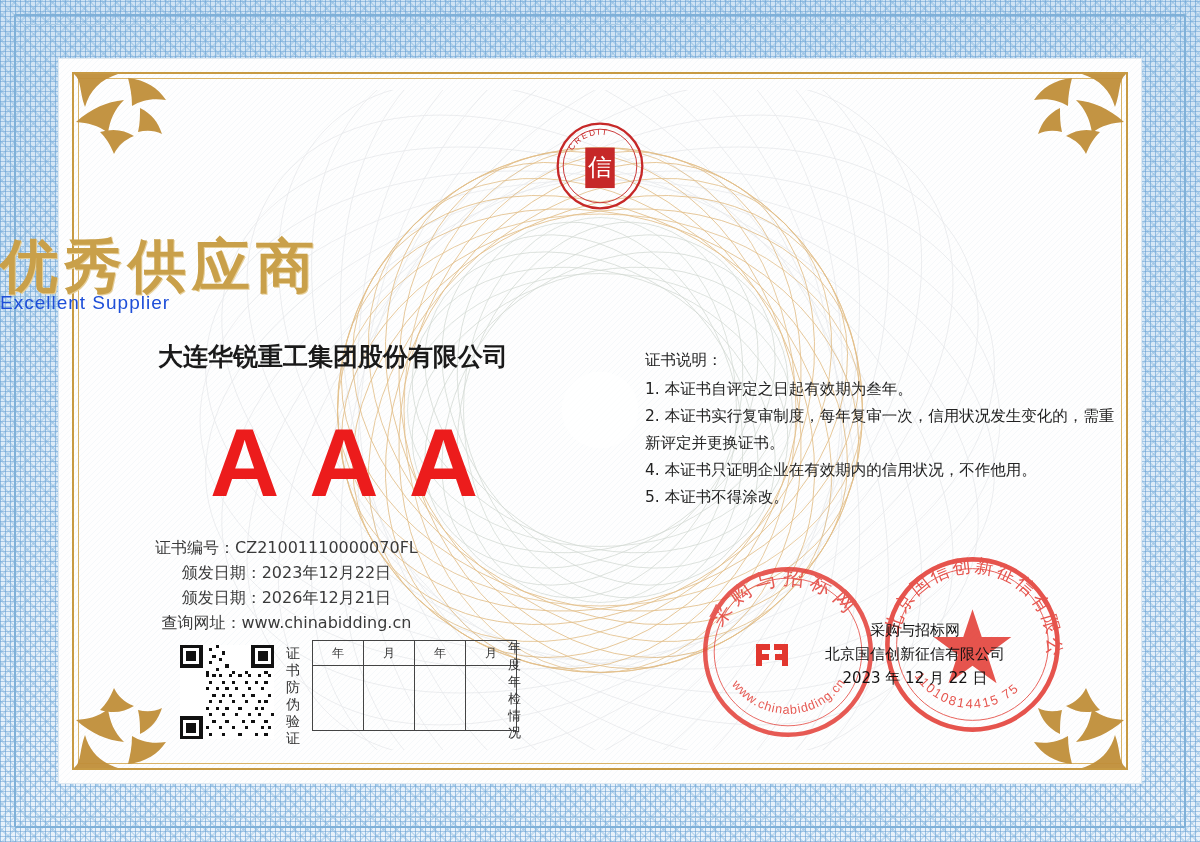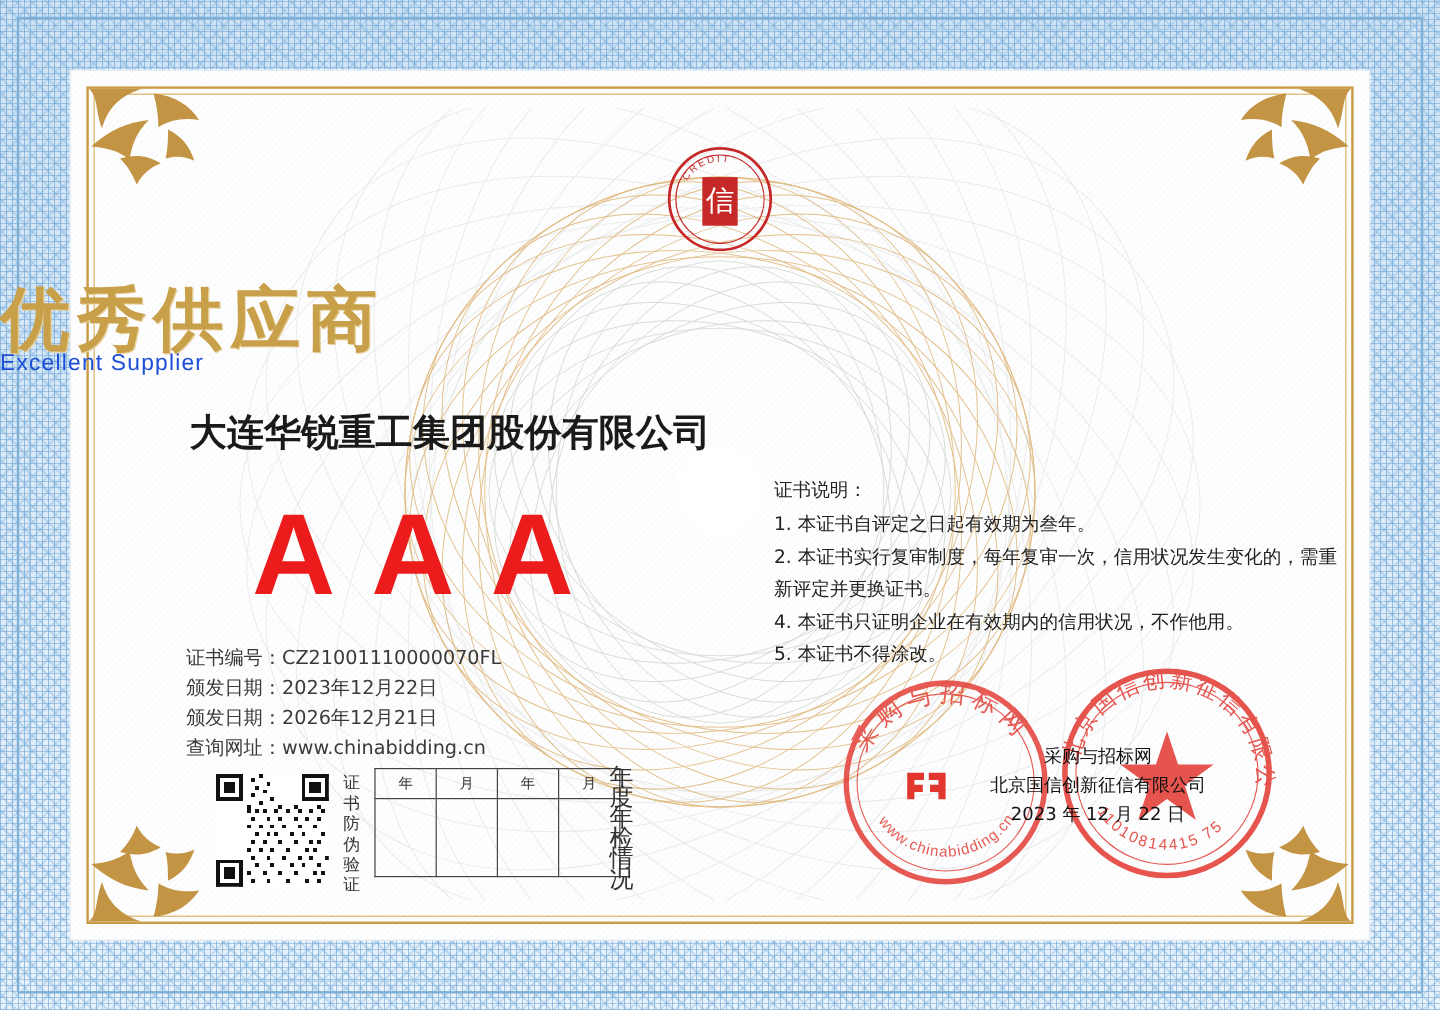--- a/index.html
+++ b/index.html
@@ -71,40 +71,40 @@
     font-family:"DejaVu Sans","Liberation Sans",sans-serif;
     text-shadow:1px 1px 0 #e6cf9a;
   }
   .title-en{
     position:absolute;left:0;right:0;top:292px;text-align:left;
     font-size:19px;letter-spacing:1px;color:#1d4ed8;
     font-family:"Liberation Sans",sans-serif;
   }
   .company{
     position:absolute;left:158px;top:340px;
-    font-size:31px;color:#1a1a1a;font-weight:700;
+    font-size:25px;color:#1a1a1a;font-weight:700;
     font-family:"DejaVu Sans","Liberation Sans",sans-serif;
   }
   .grade{
     position:absolute;left:210px;top:408px;
     font-size:96px;font-weight:700;color:#ec1c1c;letter-spacing:30px;
     font-family:"Liberation Sans",sans-serif;
   }
   .meta{
     position:absolute;left:155px;top:535px;
     font-size:16px;color:#3a3a3a;line-height:25px;
     font-family:"DejaVu Sans","Liberation Sans",sans-serif;
   }
-  .meta .row{white-space:nowrap;}
+  .meta .row{white-space:nowrap;text-align:center;}
   .notes{
     position:absolute;left:645px;top:347px;width:470px;
     font-size:15.5px;color:#222;line-height:27px;
     font-family:"DejaVu Sans","Liberation Sans",sans-serif;
   }
-  .notes .head{margin-bottom:2px;margin-top:48px;}
+  .notes .head{margin-bottom:2px;}
   
   .qr{
     position:absolute;left:180px;top:645px;width:94px;height:94px;
     background:#fff;
   }
   .qr-label{
     position:absolute;left:283px;top:645px;
     width:20px;font-size:14px;line-height:17px;color:#333;
     font-family:"DejaVu Sans","Liberation Sans",sans-serif;
     text-align:center;
@@ -112,22 +112,22 @@
   .insp-table{
     position:absolute;left:312px;top:640px;
     border:1px solid #444;border-collapse:collapse;
     font-size:12px;color:#333;background:transparent;
     font-family:"DejaVu Sans","Liberation Sans",sans-serif;
   }
   .insp-table td{border:1px solid #444;width:48px;height:22px;text-align:center;vertical-align:middle;}
   .insp-table td.big{height:62px;}
   .insp-label{
     position:absolute;left:508px;top:640px;width:20px;
-    font-size:20px;line-height:17px;color:#333;
-    font-family:Liberation Serif, serif;
+    font-size:13px;line-height:17px;color:#333;
+    font-family:Liberation Mono, monospace;
   }
   
   .stamp{position:absolute;}
   .stamp-left{left:698px;top:562px;width:180px;height:180px;}
   .stamp-right{left:880px;top:552px;width:185px;height:185px;}
   .issuer{
     position:absolute;left:790px;top:618px;width:250px;text-align:center;
     font-size:15px;color:#111;line-height:24px;
     font-family:"DejaVu Sans","Liberation Sans",sans-serif;
   }

